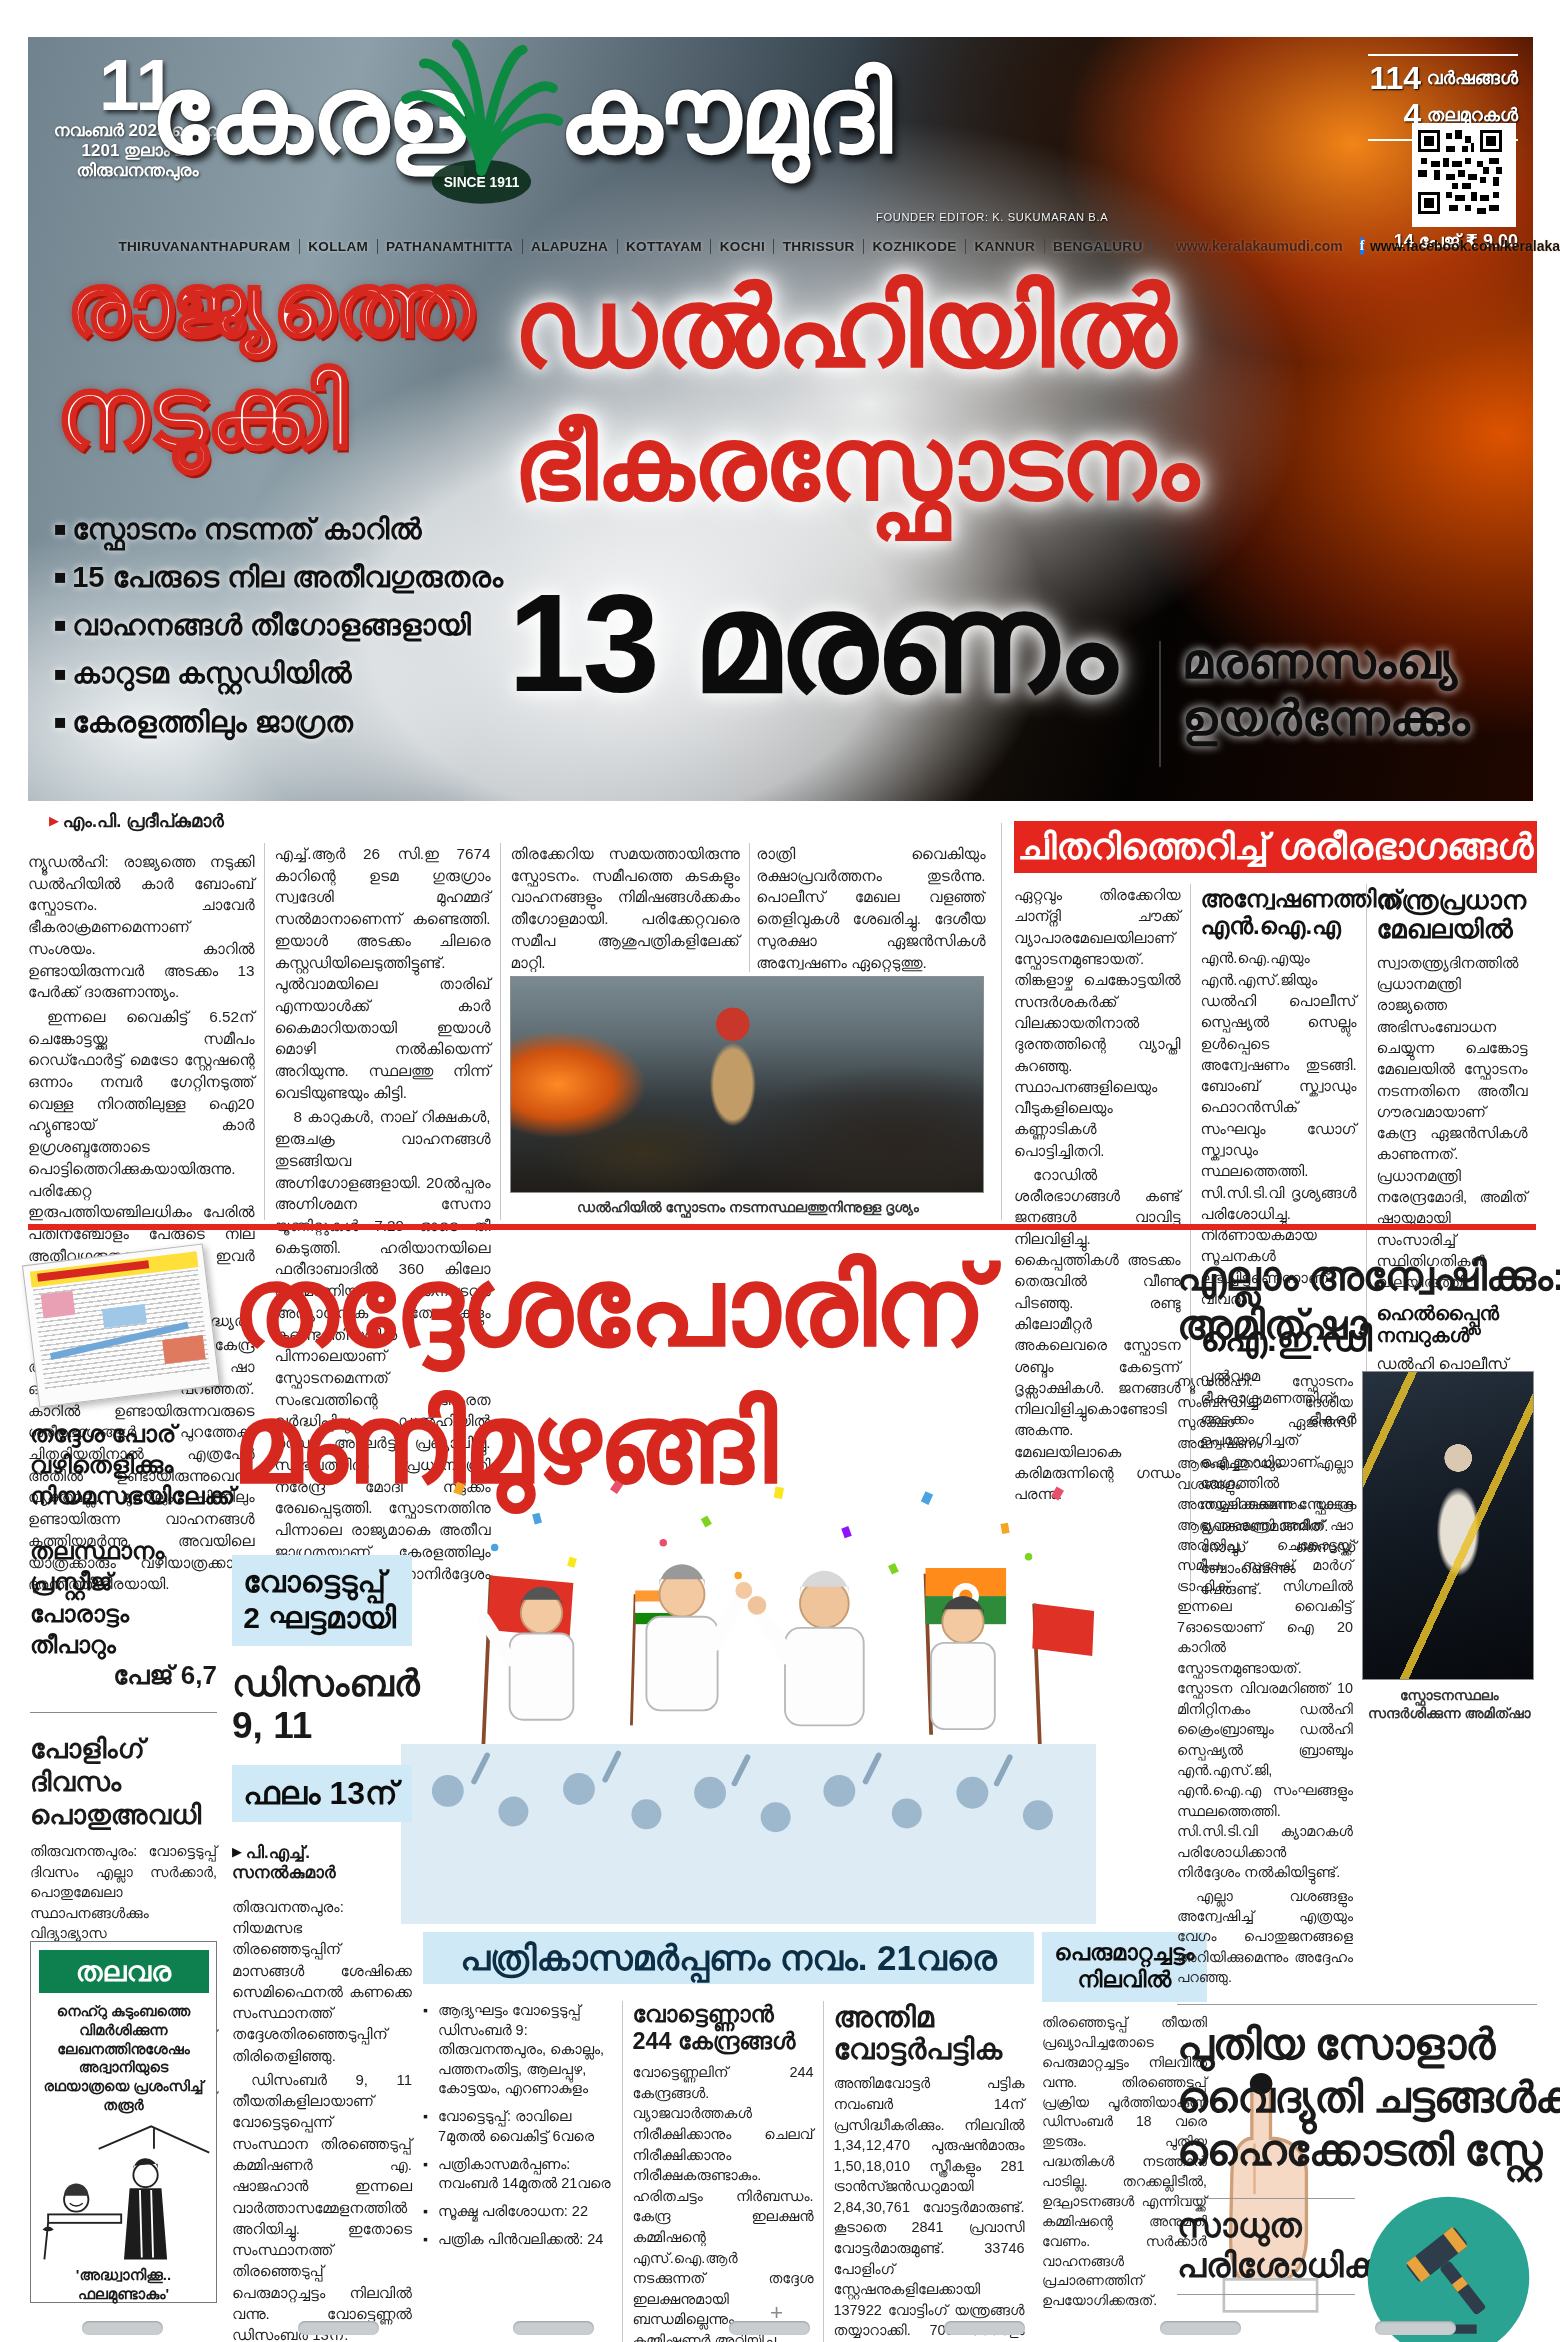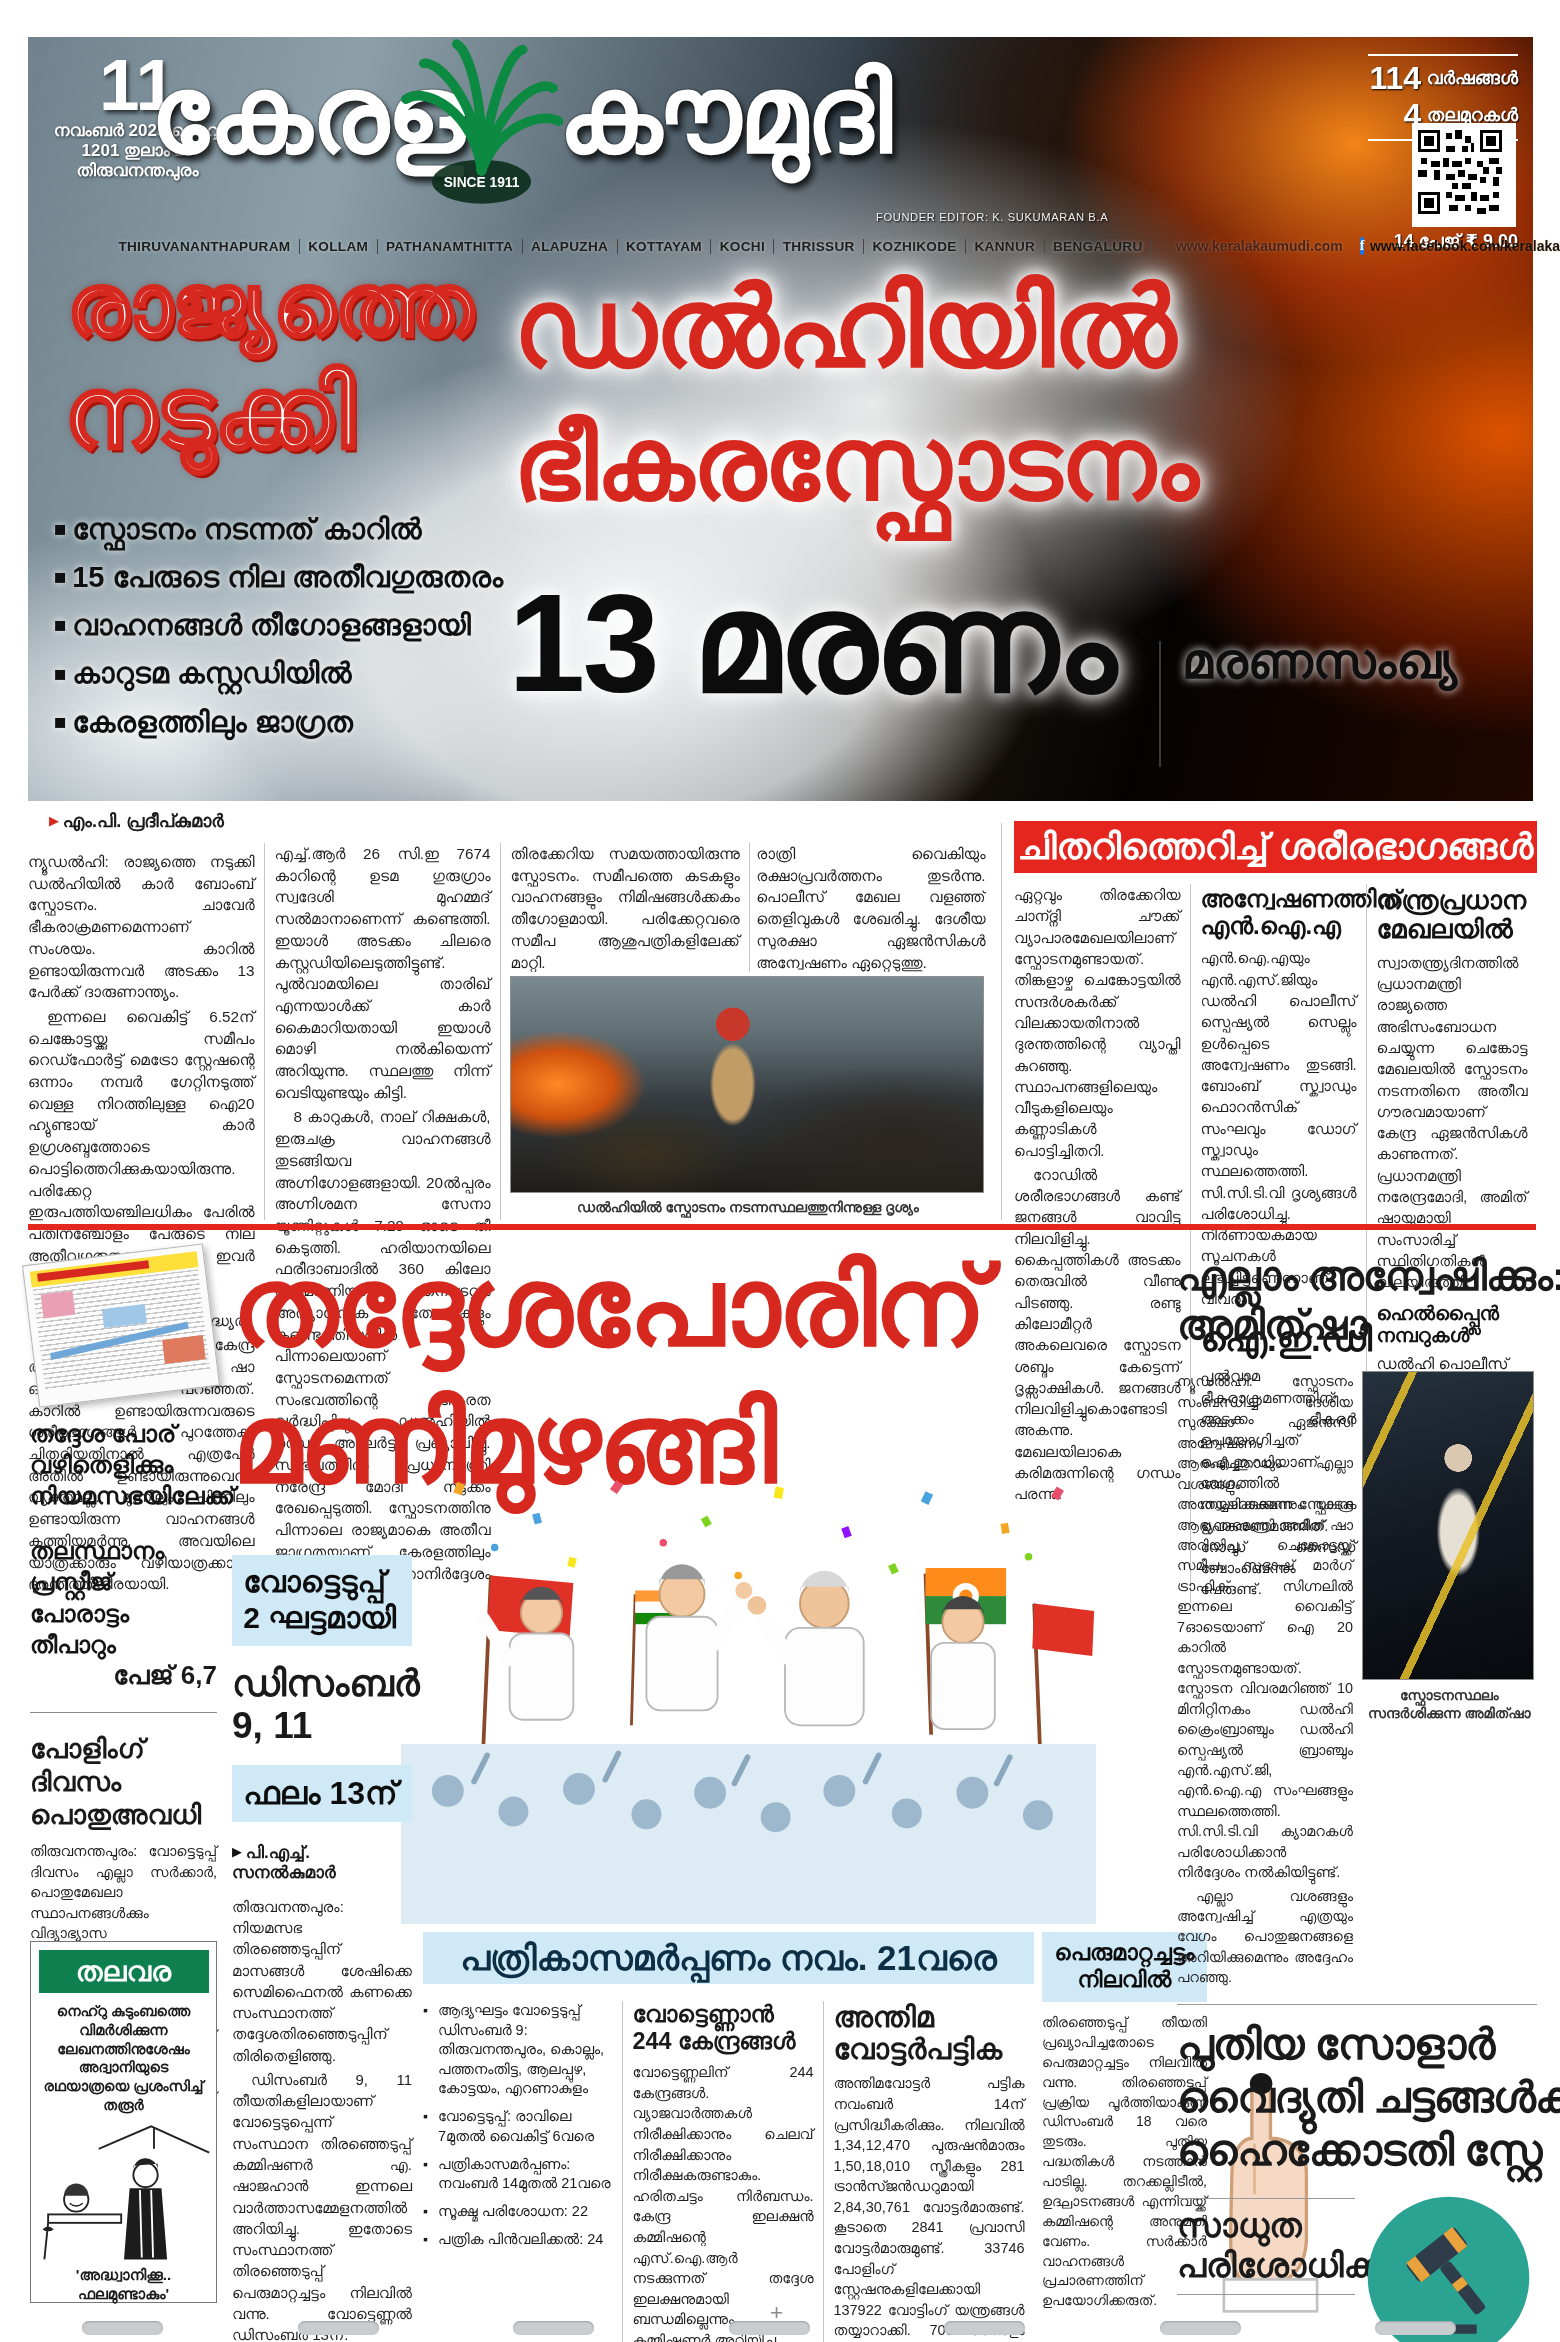--- a/index.html
+++ b/index.html
@@ -222,36 +222,37 @@
       <span class="city">THRISSUR</span>
       <span class="city">KOZHIKODE</span>
       <span class="city">KANNUR</span>
       <span class="city">BENGALURU</span>
       <span class="m-web">www.keralakaumudi.com</span>
       <span class="fb-ic">f</span>
       <span class="m-fb">www.facebook.com/keralakaumudi</span>
     </div>
 
     <div class="abs kicker" style="left:39px;top:225px;font-size:86px;">രാജ്യത്തെ</div>
-    <div class="abs kicker" style="left:36px;top:326px;font-size:99px;">നടുക്കി</div>
+    <div class="abs kicker" style="left:28px;top:326px;font-size:99px;">നടുക്കി</div>
 
     <div class="abs h-bullets" style="left:26px;top:468px;width:487px;">
       <div>സ്ഫോടനം നടന്നത് കാറിൽ</div>
       <div>15 പേരുടെ നില അതീവഗുരുതരം</div>
       <div>വാഹനങ്ങൾ തീഗോളങ്ങളായി</div>
       <div>കാറുടമ കസ്റ്റഡിയിൽ</div>
       <div>കേരളത്തിലും ജാഗ്രത</div>
     </div>
 
     <div class="abs redhead" style="left:485px;top:236px;font-size:111px;">ഡൽഹിയിൽ</div>
     <div class="abs redhead" style="left:485px;top:375px;font-size:103px;">ഭീകരസ്ഫോടനം</div>
     <div class="abs toll" style="left:480px;top:536px;font-size:139px;">13 മരണം</div>
     <div class="abs" style="left:1131px;top:604px;width:1.9px;height:126px;background:#3a3a3a;"></div>
     <div class="abs sidehead" style="left:1154px;top:596px;">
       <div>മരണസംഖ്യ</div>
+      <div>ഉയർന്നേക്കും</div>
     </div>
   </div>
 
   <div class="abs byline" style="left:49px;top:811px;">
     <span class="tri">▶</span><span>എം.പി. പ്രദീപ്കുമാർ</span>
   </div>
 
   <div class="abs cols" style="left:28px;top:843px;width:967px;height:377px;">
     <div class="col bt" style="width:236px;margin-top:8px;">
       <p class="lead">ന്യൂഡൽഹി: രാജ്യത്തെ നടുക്കി ഡൽഹിയിൽ കാർ ബോംബ് സ്ഫോടനം. ചാവേർ ഭീകരാക്രമണമെന്നാണ് സംശയം. കാറിൽ ഉണ്ടായിരുന്നവർ അടക്കം 13 പേർക്ക് ദാരുണാന്ത്യം.</p>

